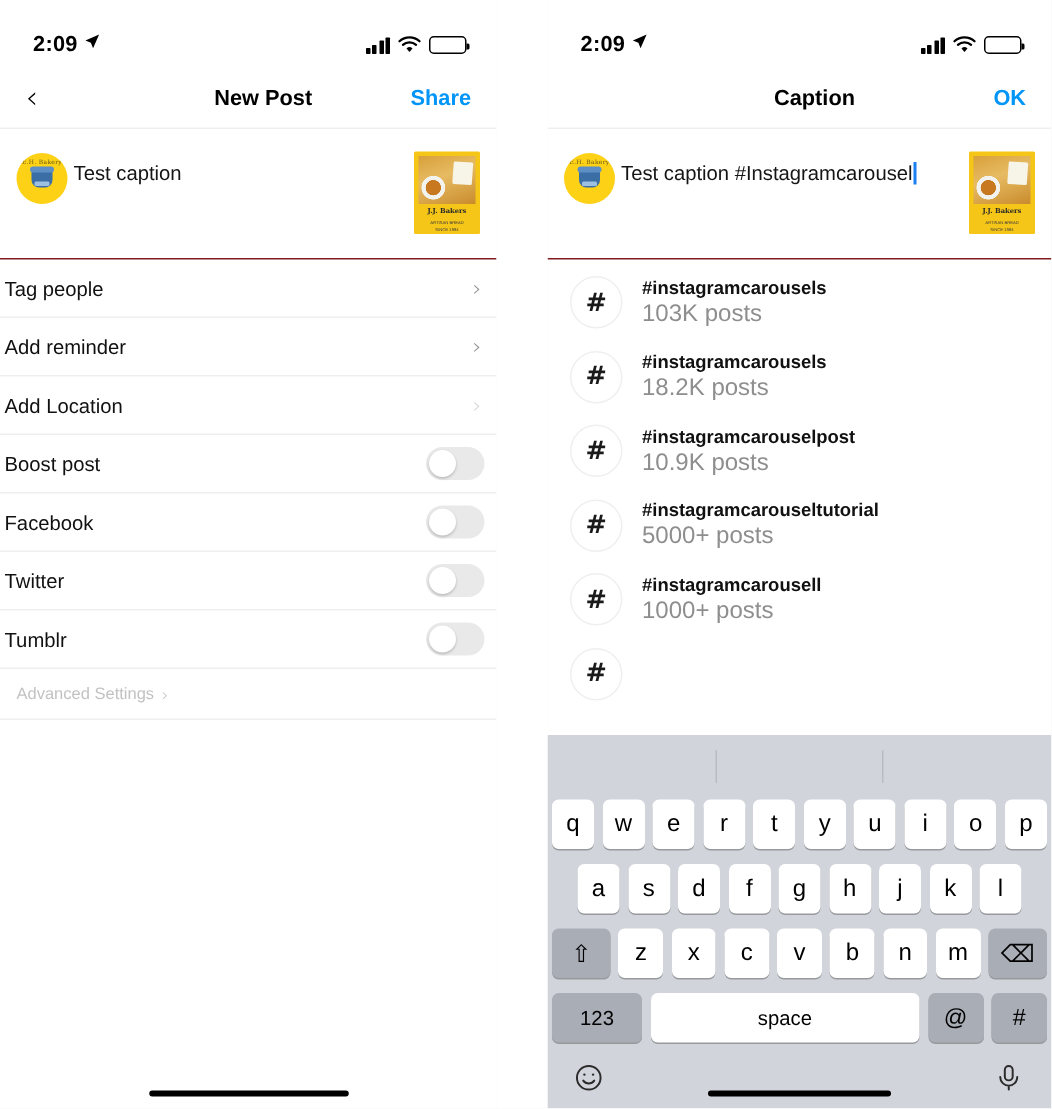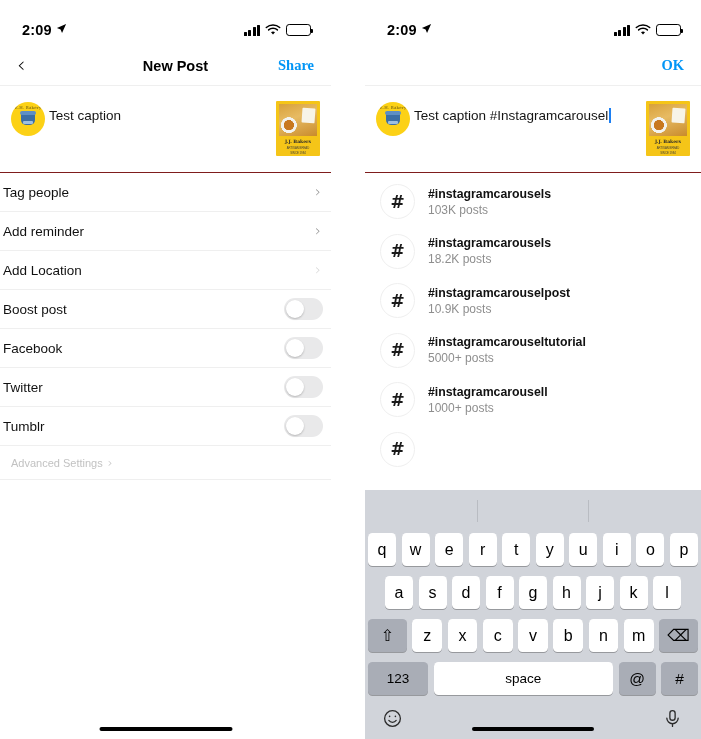--- a/index.html
+++ b/index.html
@@ -52,21 +52,20 @@
     font-family: "DejaVu Sans", sans-serif; font-weight: 300;
     width: 24px;
   }
   .nav-title {
     position: absolute; left: 0; right: 0; text-align: center;
     font-size: 14.5px; font-weight: bold; color: #000; pointer-events:none;padding-left:20px;
   }
   .nav-action {
     margin-left: auto; font-size: 14.5px; font-weight: bold; color: #0095f6;
     z-index: 2;
-    font-family: Liberation Serif, serif;
   }
 
   
   .caption-row {
     display: flex; align-items: flex-start; gap: 4px;
     padding: 14px 11px 16px 11px;
     border-bottom: 1px solid #7f1d1d;
   }
   .avatar {
     width: 34px; height: 34px; border-radius: 50%;
@@ -156,21 +155,21 @@
     padding: 0 15px;
   }
   .tag-ic {
     width: 35px; height: 35px; flex: 0 0 35px; border-radius: 50%;
     border: 1px solid #efefef; display: flex; align-items: center;
     justify-content: center; font-size: 17px; font-weight: bold; color: #1a1a1a;
     font-family: "DejaVu Sans", sans-serif;
   }
   .tag-txt { display: flex; flex-direction: column; gap: 2px; }
   .tag-name { font-size: 12.3px; font-weight: bold; color: #111; }
-  .tag-count { font-size: 12px; color: #8e8e8e; }
+  .tag-count { font-size: 16px; color: #8e8e8e; }
 
   
   .keyboard {
     position: absolute; left: 0; right: 0; bottom: 0;
     background: #d1d4da; padding-top: 0;
   }
   .predictive {
     height: 43px; display: flex; align-items: center; position: relative;
   }
   .predictive .div {
@@ -332,20 +331,21 @@
             <path d="M8 10.6 6 8.3a3 3 0 0 1 4 0z" fill="#000"></path>
             <path d="M3.6 5.9a6.6 6.6 0 0 1 8.8 0" stroke="#000" stroke-width="1.5" fill="none" stroke-linecap="round"></path>
             <path d="M1.3 3.5a10 10 0 0 1 13.4 0" stroke="#000" stroke-width="1.5" fill="none" stroke-linecap="round"></path>
           </svg>
         </span>
         <span class="battery"><span class="lvl" style="width:50%"></span></span>
       </div>
     </div>
 
     <div class="navbar">
+      <div class="nav-title">Caption</div>
       <div class="nav-action">OK</div>
     </div>
 
     <div class="caption-row">
       <div class="avatar">
         <div class="a-txt">E.H. Bakery</div>
         <div class="a-cup"></div>
       </div>
       <div class="caption-text"><span>Test caption #Instagramcarousel</span><span class="caret"></span></div>
       <div class="thumb">

